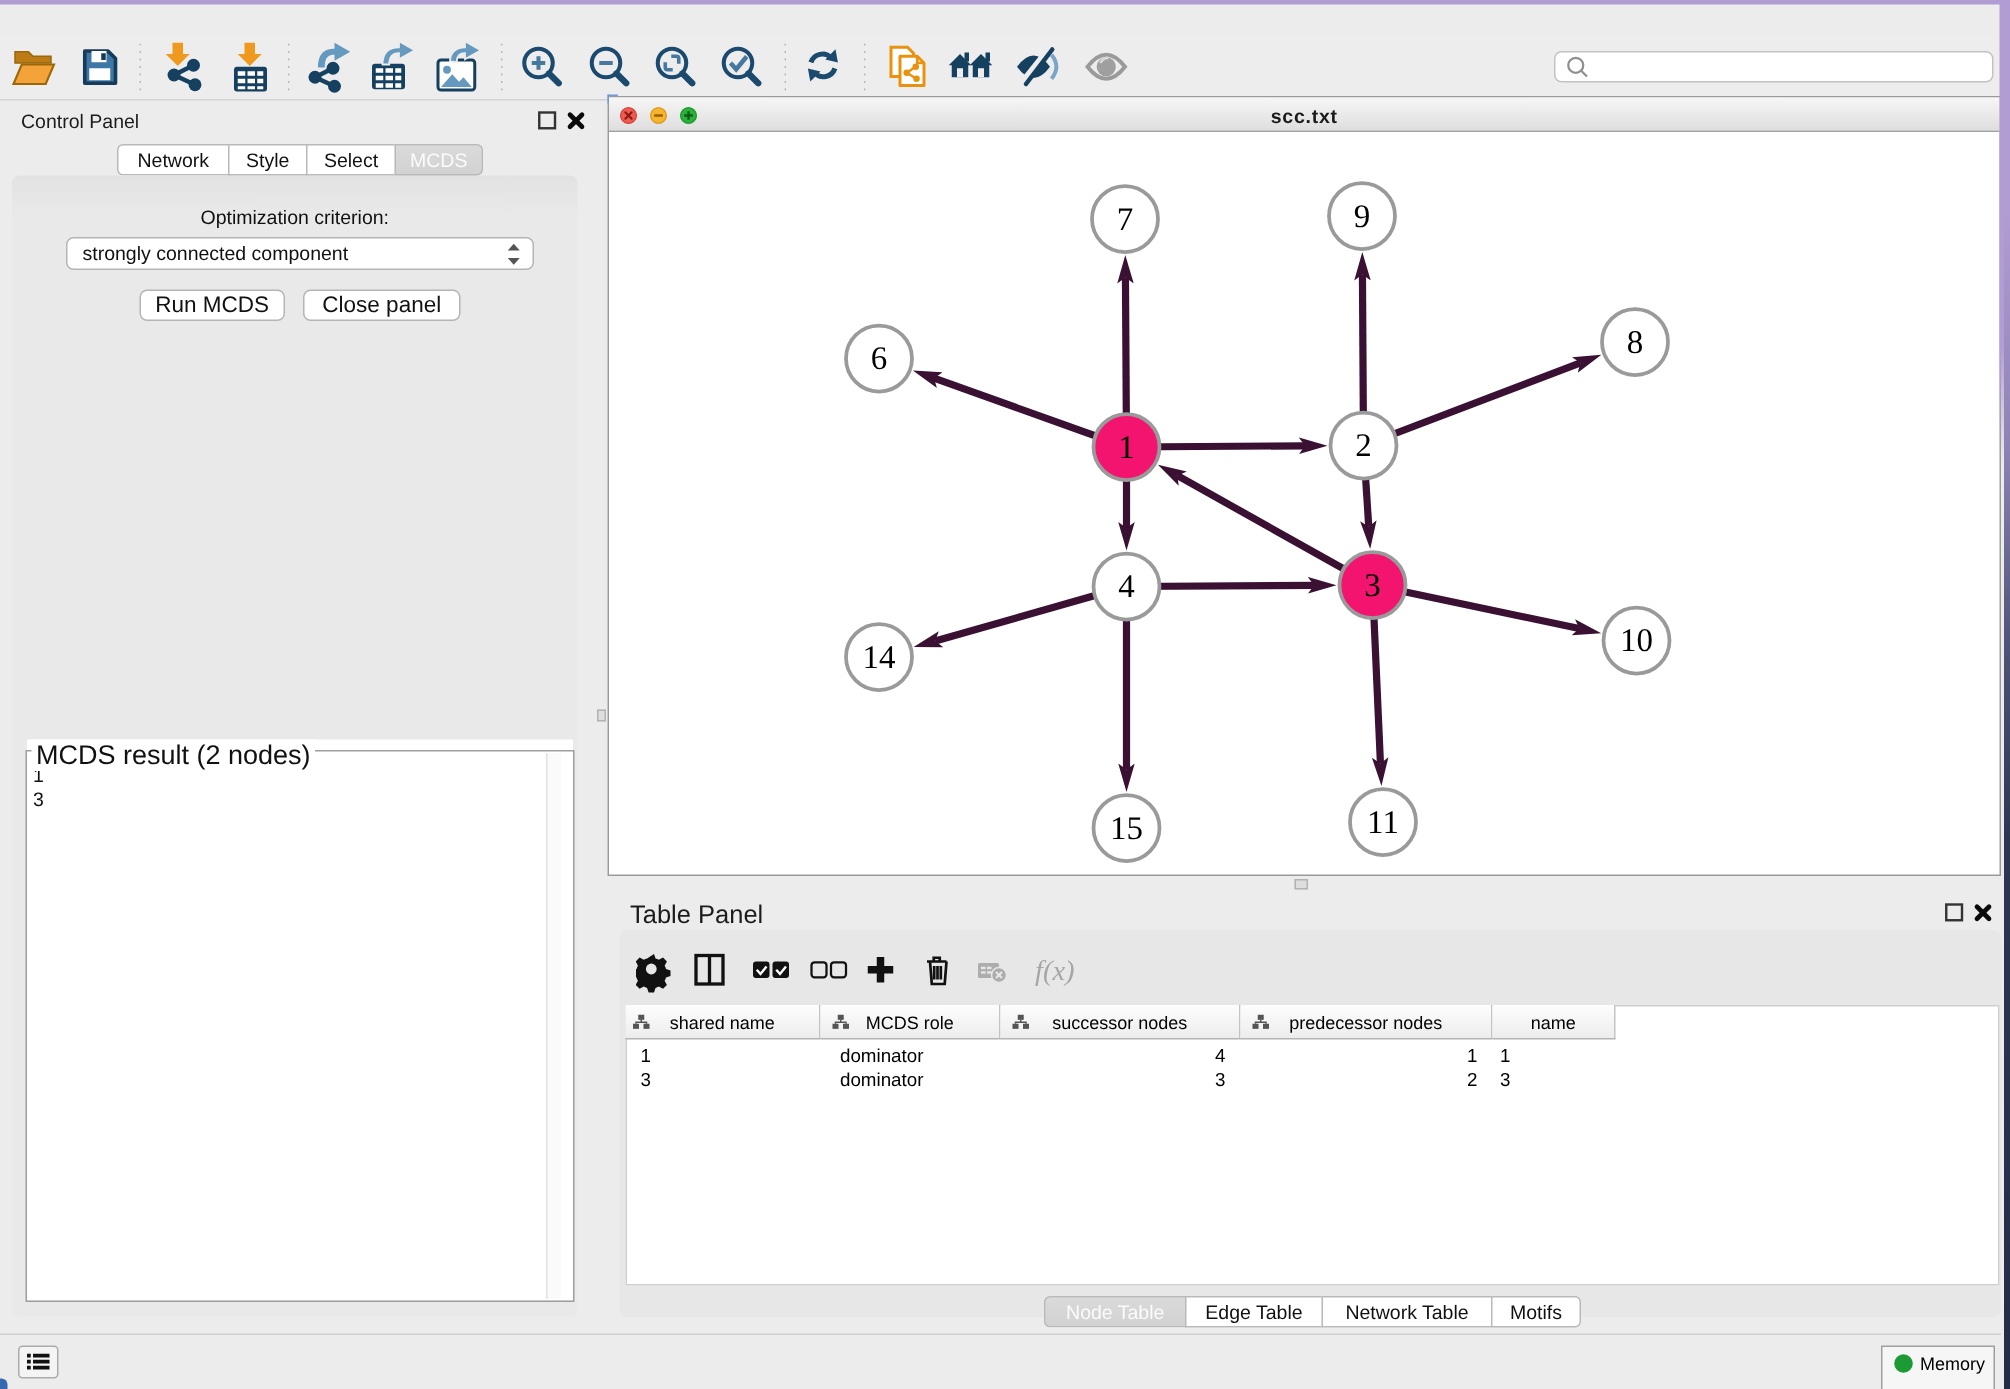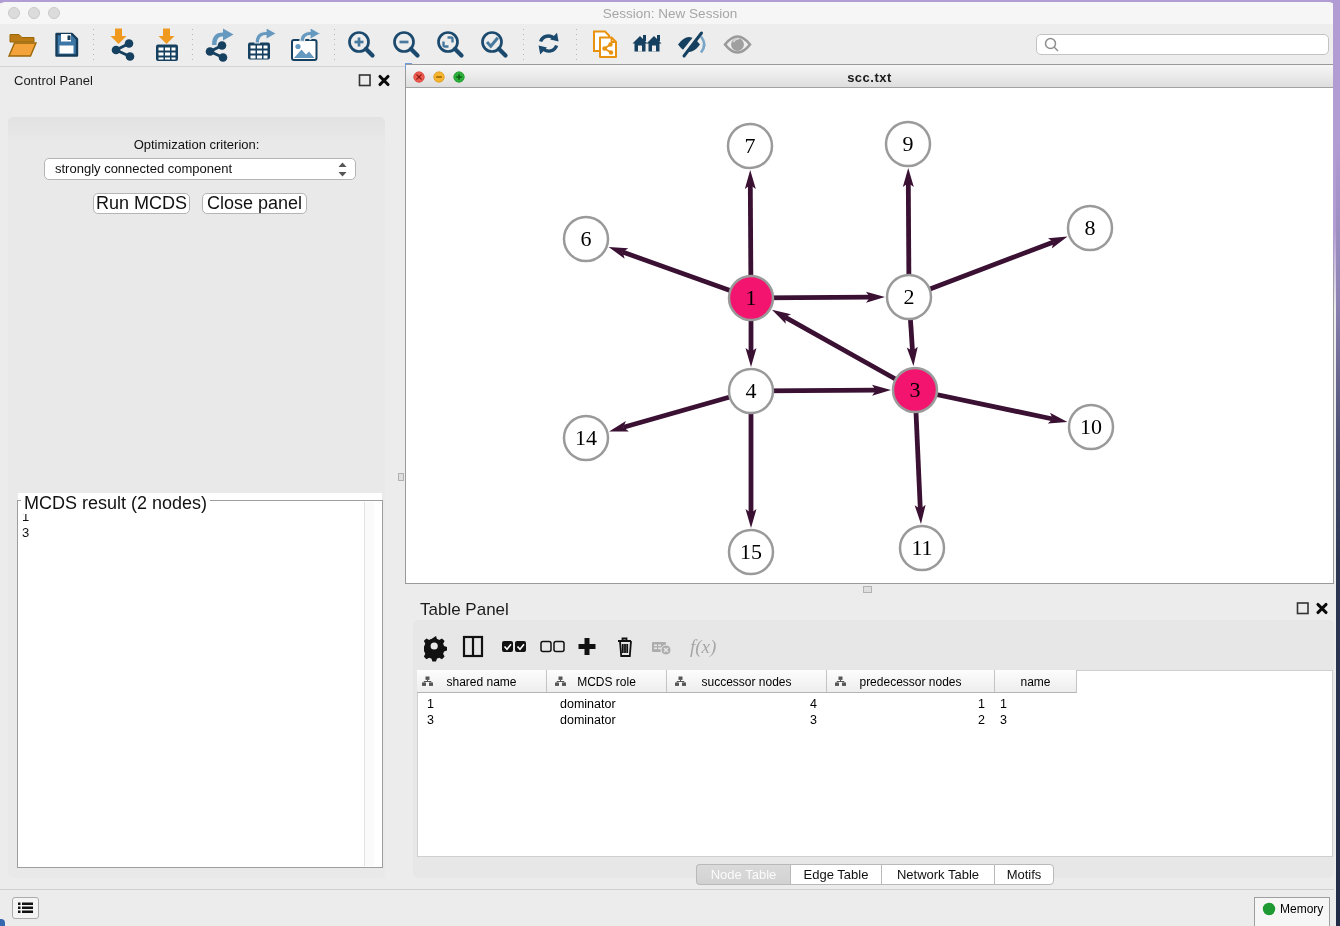--- a/index.html
+++ b/index.html
@@ -20,21 +20,21 @@
 #cptitle{left:14px;top:73px;font-size:13px;color:#1c1c1c;}
 .paneltools{position:absolute;}
 #cptabs{left:78px;top:96px;height:21px;display:flex;font-size:13px;}
 .seg{background:#fff;border:1px solid #b9b9b9;border-right:none;height:21px;line-height:20px;text-align:center;box-sizing:border-box;color:#111;}
 .seg:first-child{border-radius:4px 0 0 4px;}
 .seg:last-child{border-radius:0 4px 4px 0;border-right:1px solid #b9b9b9;}
 .segsel{background:linear-gradient(#dadada,#d2d2d2);color:#fbfbfb;}
 #cpinner{left:8px;top:117px;width:377px;height:761px;background:linear-gradient(#e2e2e2,#e9e9e9 26px,#e9e9e9);border-radius:5px;}
 #optlabel{left:0px;top:137px;width:393px;text-align:center;font-size:13px;color:#111;}
 #cpselect{left:44px;top:158px;width:312px;height:22px;background:#fff;border:1px solid #b5b5b5;border-radius:5px;box-sizing:border-box;font-size:13px;color:#111;line-height:20px;padding-left:10px;}
-.btn{position:absolute;height:21px;background:#fff;border:1px solid #b5b5b5;border-radius:5px;box-sizing:border-box;font-size:18px;color:#111;line-height:19px;text-align:center;}
+.btn{position:absolute;height:21px;background:#fff;border:1px solid #b5b5b5;border-radius:5px;box-sizing:border-box;font-size:15px;color:#111;line-height:19px;text-align:center;}
 #fieldset{left:17px;top:500px;width:366px;height:368px;border:1px solid #9e9e9e;box-sizing:border-box;z-index:3;}
 #fslabel{left:21px;top:493px;background:#fff;padding:0 3px;font-size:18px;color:#111;z-index:4;}
 #fsinner{left:18px;top:493px;width:364px;height:374px;background:#fff;font-size:13px;color:#111;line-height:16px;padding:16px 0 0 4px;box-sizing:border-box;}
 #fsscroll{left:364px;top:502px;width:9px;height:364px;background:#fafafa;border-left:1px solid #e2e2e2;z-index:4;}
 
 #netwin{left:405px;top:64px;width:929px;height:520px;background:#fff;border:1px solid #9a9a9a;box-sizing:border-box;}
 #nettitle{position:absolute;left:0;top:0;width:927px;height:22px;background:linear-gradient(#f6f6f6,#dedede);border-bottom:1px solid #a2a2a2;}
 .nt{position:absolute;top:6px;width:12px;height:12px;border-radius:50%;box-sizing:border-box;}
 #netname{position:absolute;top:5px;left:0;width:927px;text-align:center;font-size:13px;font-weight:bold;color:#1a1a1a;letter-spacing:.5px;}
 
@@ -46,26 +46,20 @@
 #tptabs{left:696px;top:864px;height:21px;display:flex;font-size:13px;}
 
 #statusline{left:0;top:889px;width:1334px;height:1px;background:#d0d0d0;}
 #listbtn{left:12px;top:897px;width:27px;height:22px;background:#f4f4f4;border:1px solid #ababab;border-radius:3px;box-sizing:border-box;}
 #membtn{left:1254px;top:897px;width:76px;height:40px;background:#f6f6f6;border:1px solid #9f9f9f;box-sizing:border-box;font-size:12.5px;color:#000;}
 </style>
 </head>
 <body>
 <div id="app">
 <div class="abs" id="purpletop"></div>
-<div class="abs" id="titlebar">
-  <div class="tl" style="left:8px"></div>
-  <div class="tl" style="left:28px"></div>
-  <div class="tl" style="left:48px"></div>
-  <div id="wtitle">Session: New Session</div>
-</div>
 <div class="abs" id="toolbar">
 <svg class="ti" style="left:5px" width="36" height="36" viewBox="0 0 36 36">
         <path d="M5,7.5 h9 l3,3 h12 v4.5 H5 z" fill="#bd7b15" stroke="#9a6808" stroke-width="1"></path>
         <path d="M4,29 L9.5,16 H31 L25.5,29 Z" fill="#f3a339" stroke="#9a6808" stroke-width="1.4"></path>
       </svg>
 <svg class="ti" style="left:48px" width="36" height="36" viewBox="0 0 36 36">
         <path d="M8.5,7 h15.5 l5,5 v16.5 H8.5 z" fill="#3d77a6" stroke="#173c59" stroke-width="2.4" stroke-linejoin="round"></path>
         <rect x="13" y="7" width="10" height="7.5" fill="#fff"></rect>
         <rect x="19.5" y="8.5" width="3" height="4.5" fill="#173c59"></rect>
         <rect x="11.5" y="18.5" width="14" height="8" fill="#fff"></rect>
@@ -217,20 +211,26 @@
 </div>
 <div class="abs" id="cptitle">Control Panel</div>
 <svg class="paneltools" style="left:358px;top:73px" width="34" height="15" viewBox="0 0 34 15">
       <rect x="1.5" y="2" width="10.5" height="10.5" fill="none" stroke="#333" stroke-width="1.6"></rect>
       <g stroke="#0a0a0a" stroke-width="3.1" stroke-linecap="round">
         <line x1="22" y1="3.5" x2="30" y2="11.5"></line>
         <line x1="30" y1="3.5" x2="22" y2="11.5"></line>
       </g>
     </svg>
 <div class="abs" id="cpinner"></div>
+<div class="abs" id="cptabs">
+  <div class="seg" style="width:74px">Network</div>
+  <div class="seg" style="width:52px">Style</div>
+  <div class="seg" style="width:59px">Select</div>
+  <div class="seg segsel" style="width:59px">MCDS</div>
+</div>
 <div class="abs" id="optlabel">Optimization criterion:</div>
 <div class="abs" id="cpselect">strongly connected component
   <svg style="position:absolute;right:8px;top:3px" width="9" height="15" viewBox="0 0 9 15">
         <polygon points="4.5,0.5 8.5,5 0.5,5" fill="#555"></polygon>
         <polygon points="4.5,14.5 8.5,10 0.5,10" fill="#555"></polygon>
       </svg>
 </div>
 <div class="btn" style="left:93px;top:193px;width:97px">Run MCDS</div>
 <div class="btn" style="left:202px;top:193px;width:105px">Close panel</div>
 <div class="abs" id="fsinner">1<br>3</div>

